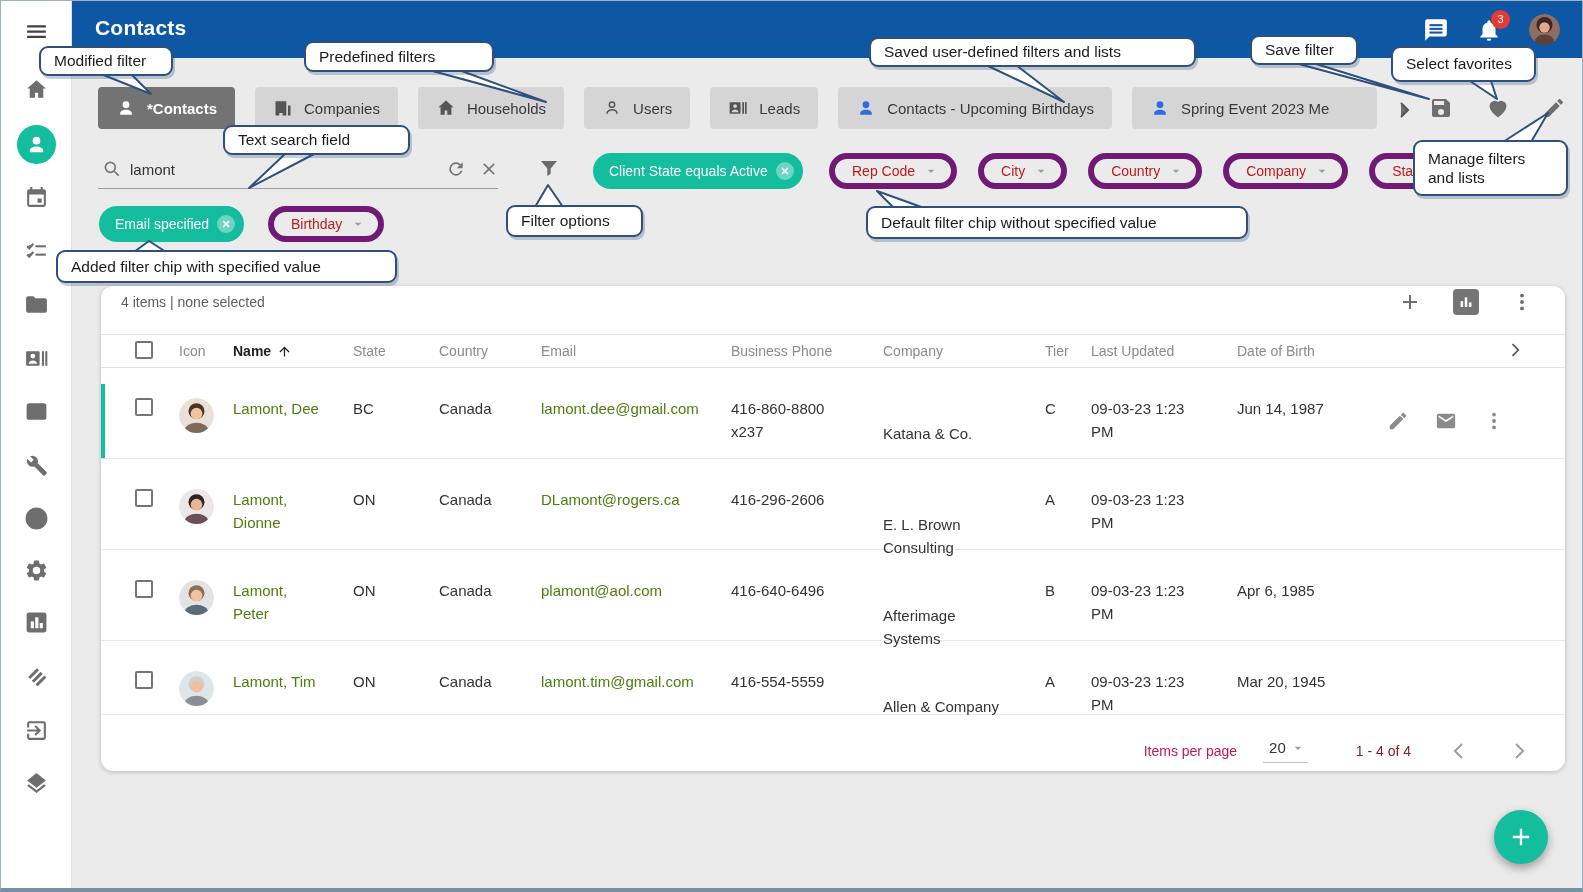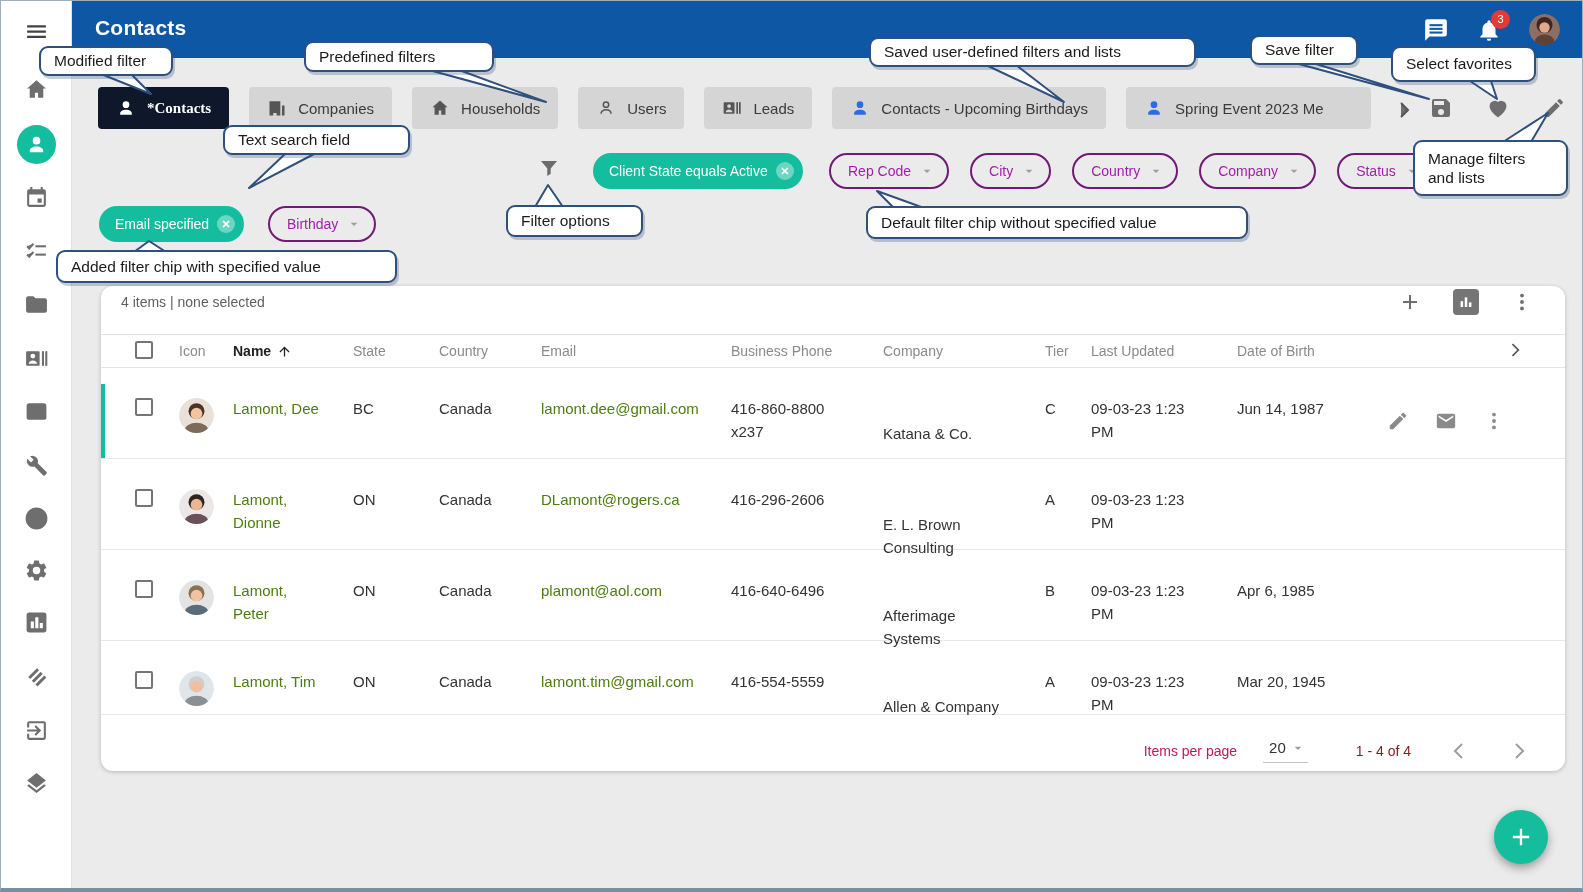--- a/index.html
+++ b/index.html
@@ -24,39 +24,39 @@
   .nav-active{ position:absolute; left:16px; width:39px; height:39px; border-radius:50%; background:#13BD9E; display:flex; align-items:center; justify-content:center; cursor:pointer; }
   .nav-active svg{ width:23px; height:23px; fill:#fff; }
 
   
   .tabs{ position:absolute; left:97px; top:86px; display:flex; gap:20px; z-index:2; }
   .tab{ height:42px; background:#D5D5D5; border-radius:4px; display:flex; align-items:center; gap:11px; padding:0 18px;
         font-size:15px; color:#3A3A3A; white-space:nowrap; cursor:pointer; }
   .tab svg{ width:20px; height:20px; flex:0 0 auto; }
   .tab .t-ico{ fill:#555; }
   .tab .t-blue{ fill:#2D6BE4; }
-  .tab-active{ background:#0f172a; color:#fff; font-weight:bold;font-family:Liberation Serif, serif; }
+  .tab-active{ background:#737373; color:#fff; font-weight:bold; }
   .tab-active .t-ico{ fill:#fff; }
   .tab-cut{ width:245px; overflow:hidden; }
   .strip-icon{ position:absolute; width:24px; height:24px; cursor:pointer; z-index:2; }
   .strip-icon svg{ width:24px; height:24px; fill:#6E6E6E; }
 
   
   .searchbox{ position:absolute; left:97px; top:150px; width:400px; height:38px; border-bottom:1px solid #9E9E9E; z-index:2; }
   .searchbox .mag{ position:absolute; left:4px; top:8px; }
   .searchbox input{ position:absolute; left:32px; top:4px; width:300px; height:28px; border:0; background:transparent; outline:none;
                     font-size:15px; color:#333; font-family:"Liberation Sans",sans-serif; }
   .searchbox .s-act{ position:absolute; top:8px; width:20px; height:20px; cursor:pointer; }
   .funnel{ position:absolute; left:536px; top:156px; width:24px; height:24px; cursor:pointer; z-index:2; }
 
   .chip{ height:36px; border-radius:18px; display:inline-flex; align-items:center; gap:8px; font-size:14px; cursor:pointer;text-align:right; }
   .chip-green{ background:#13BD9E; color:#fff; padding:0 9px 0 16px; }
   .chip-x{ width:18px; height:18px; border-radius:50%; background:rgba(255,255,255,.38); color:#fff; font-size:11px; font-weight:bold;
            display:flex; align-items:center; justify-content:center; }
-  .chip-outline{ border:2px solid #701a75; color:#a21caf; padding:0 12px 0 17px; background:transparent; }
+  .chip-outline{ border:6px solid #701a75; color:#b91c1c; padding:0 12px 0 17px; background:transparent; }
   .chip-outline svg{ width:16px; height:16px; fill:#9E9E9E; }
   .chip-abs{ position:absolute; z-index:2; }
   .chips-row{ position:absolute; left:828px; top:152px; display:flex; gap:21px; z-index:2; }
 
   
   .card{ position:absolute; left:100px; top:285px; width:1464px; height:485px; background:#fff; border-radius:12px;
          box-shadow:0 1px 4px rgba(0,0,0,.22); display:flex; flex-direction:column; z-index:1;gap:16px; }
   .card-toolbar{ height:52px; display:flex; align-items:center; padding:0 30px 0 20px; }
   .summary{ font-size:14px; color:#5F5F5F; }
   .toolbar-icons{ margin-left:auto; display:flex; align-items:center; gap:30px; }
@@ -287,20 +287,39 @@
     <svg viewBox="0 0 24 24" fill="none">
         <path d="M12 20.3S4.5 15.4 4.5 10a4.2 4.2 0 0 1 7.5-2.6A4.2 4.2 0 0 1 19.5 10c0 5.4-7.5 10.3-7.5 10.3z" stroke="#6E6E6E" stroke-width="1.8"></path>
       </svg>
   </span>
   <span class="strip-icon" style="left:1541px; top:95px">
     <svg viewBox="0 0 24 24">
         <path d="M3 17.25V21h3.75L17.8 9.94l-3.75-3.75L3 17.25zM20.7 7.04a1 1 0 0 0 0-1.41l-2.34-2.34a1 1 0 0 0-1.41 0l-1.83 1.83 3.75 3.75 1.83-1.83z"></path>
       </svg>
   </span>
 
+  <div class="searchbox">
+    <span class="mag">
+      <svg viewBox="0 0 24 24" width="20" height="20" fill="none">
+          <circle cx="10" cy="10" r="6" stroke="#757575" stroke-width="2"></circle>
+          <path d="M15 15l5 5" stroke="#757575" stroke-width="2"></path>
+        </svg>
+    </span>
+    <input type="text" value="lamont" style="">
+    <span class="s-act" style="left:348px">
+      <svg viewBox="0 0 24 24" width="20" height="20">
+          <path fill="#757575" d="M17.65 6.35A8 8 0 1 0 19.73 14h-2.08a6 6 0 1 1-1.42-6.23L13 11h7V4l-2.35 2.35z"></path>
+        </svg>
+    </span>
+    <span class="s-act" style="left:381px">
+      <svg viewBox="0 0 24 24" width="20" height="20">
+          <path fill="#757575" d="M19 6.41L17.59 5 12 10.59 6.41 5 5 6.41 10.59 12 5 17.59 6.41 19 12 13.41 17.59 19 19 17.59 13.41 12z"></path>
+        </svg>
+    </span>
+  </div>
 
   <span class="funnel">
     <svg viewBox="0 0 24 24" width="24" height="24">
         <path fill="#6B6B6B" d="M4 4h16l-6.3 7.5v5.2L10.3 19v-7.5z"></path>
       </svg>
   </span>
 
   <div class="chip chip-green chip-abs" style="left:592px; top:152px">
     <span>Client State equals Active</span>
     <span class="chip-x">✕</span>

